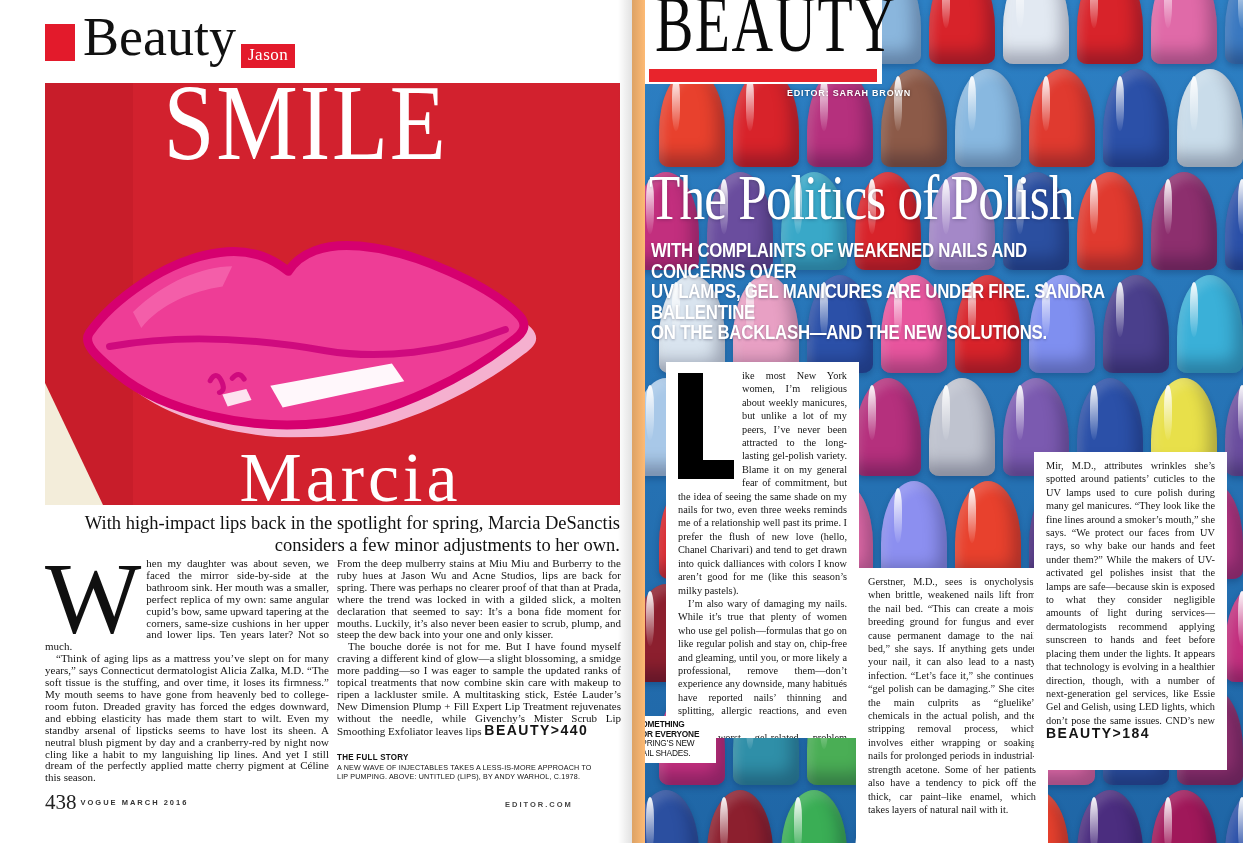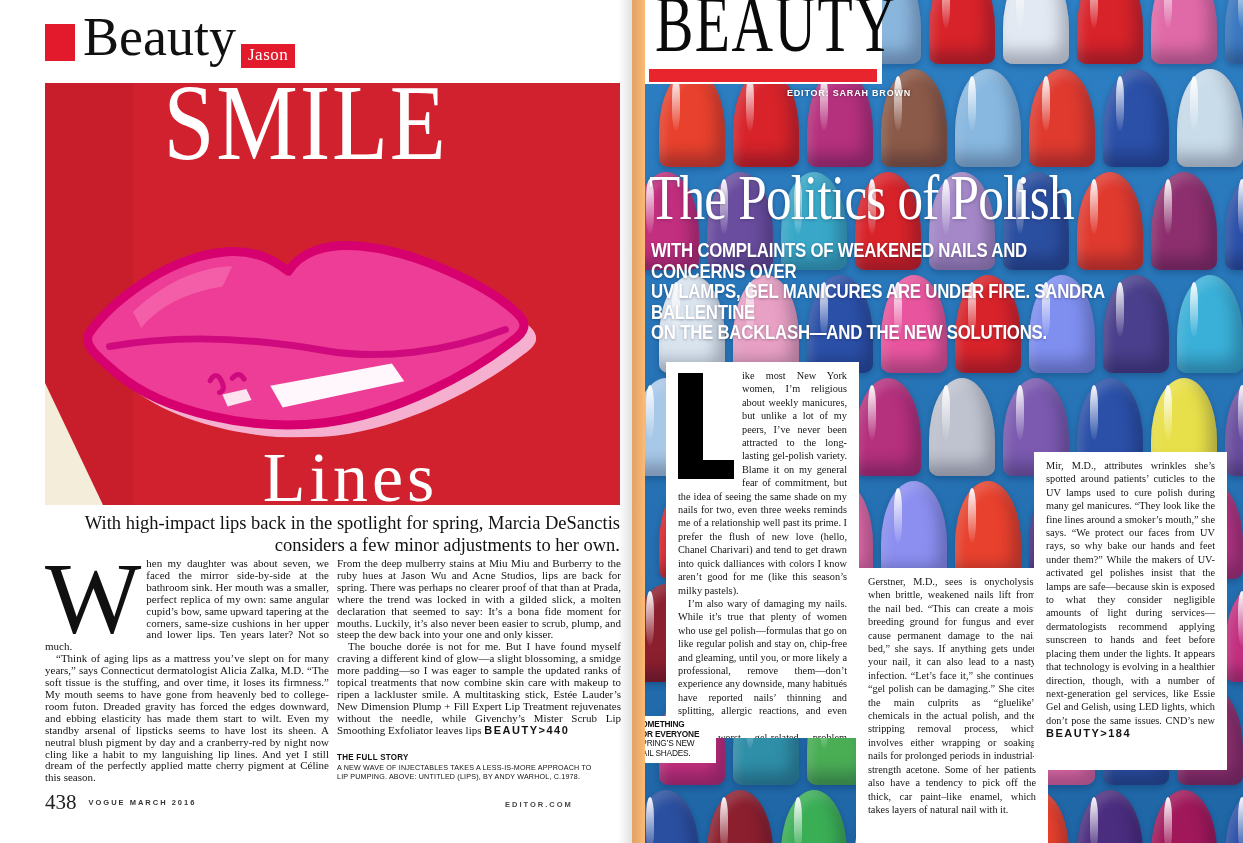--- a/index.html
+++ b/index.html
@@ -29,31 +29,31 @@
          font-size:70px;letter-spacing:4px;line-height:1;}
   .lp-deck{position:absolute;left:45px;top:512px;width:575px;text-align:right;z-index:2;
            font-size:18.5px;line-height:22px;color:#111;}
   .lp-col{position:absolute;top:558px;width:284px;font-size:11px;line-height:11.9px;
           text-align:justify;color:#141414;overflow:hidden;}
   .lp-col p{margin:0;}
   .lp-col p.ind{text-indent:11px;}
   .col1{left:45px;height:224px;}
   .col2{left:337px;height:200px;}
   .dropcap-w{float:left;font-size:102px;line-height:78px;height:80px;margin:2px 5px 0 0;color:#101010;}
-  .jump{font-family:"Liberation Sans","DejaVu Sans",sans-serif;font-weight:bold;font-size:11px;
+  .jump{font-family:"Liberation Sans","DejaVu Sans",sans-serif;font-weight:bold;font-size:14px;
         letter-spacing:1.5px;white-space:nowrap;}
   .fullstory{position:absolute;left:337px;top:752px;width:272px;z-index:2;
              font-family:"Liberation Sans","DejaVu Sans",sans-serif;color:#111;
              transform:scaleX(.94);transform-origin:left top;}
   .fs-title{font-size:8.5px;font-weight:bold;letter-spacing:.3px;margin-bottom:1px;}
   .fs-line{font-size:7.6px;line-height:9px;letter-spacing:.2px;}
   .folio{position:absolute;left:45px;top:790px;z-index:2;color:#222;}
   .folio .pagenum{font-size:21px;font-family:"Liberation Serif",serif;}
   .folio .mag{font-family:"Liberation Sans",sans-serif;font-size:7.5px;font-weight:bold;
-              letter-spacing:2px;color:#333;vertical-align:4px;margin-left:12px;}
+              letter-spacing:2px;color:#333;vertical-align:4px;margin-left:4px;}
   .site{position:absolute;left:505px;top:800px;font-family:"Liberation Sans",sans-serif;
         font-size:7.5px;font-weight:bold;letter-spacing:2px;color:#444;z-index:2;}
 
   
   .nail{position:absolute;width:66px;height:98px;border-radius:50% 50% 16% 16% / 64% 64% 9% 9%;
         box-shadow:inset -8px -12px 16px rgba(0,0,30,.28), inset 5px 8px 10px rgba(255,255,255,.16),
                    0 3px 6px rgba(0,20,60,.25);}
   .nail::before{content:"";position:absolute;left:20%;top:7%;width:12%;height:56%;
         background:linear-gradient(rgba(255,255,255,.95),rgba(255,255,255,.04));
         border-radius:50%/38%;}
@@ -108,21 +108,21 @@
         <path d="M16 142 C38 112 92 70 148 64 C184 60 204 74 216 84 C228 66 252 56 288 60 C344 66 418 102 446 132 C454 141 452 149 438 158 C396 190 322 228 250 236 C176 244 88 222 44 184 C26 168 8 154 16 142 Z" transform="translate(12,13)" fill="#f5b0cf"></path>
         <path d="M16 142 C38 112 92 70 148 64 C184 60 204 74 216 84 C228 66 252 56 288 60 C344 66 418 102 446 132 C454 141 452 149 438 158 C396 190 322 228 250 236 C176 244 88 222 44 184 C26 168 8 154 16 142 Z" fill="#ee3d96" stroke="#d6006f" stroke-width="9" stroke-linejoin="round"></path>
         <path d="M60 122 C92 92 130 78 160 78 L150 98 C120 102 88 114 68 138 Z" fill="#f567ae" opacity=".8"></path>
         <path d="M36 156 C110 144 190 152 252 164 C306 174 372 168 432 146" fill="none" stroke="#cf0a7e" stroke-width="7" stroke-linecap="round"></path>
         <path d="M196 198 L318 178 L330 196 L208 220 Z" fill="#ffffff" opacity=".96"></path>
         <path d="M148 206 l24 -5 5 11 -24 6 Z" fill="#ffffff" opacity=".85"></path>
         <path d="M136 192 q6 -10 11 0 q5 10 -2 12 M158 190 q7 -8 12 1" fill="none" stroke="#cf0a7e" stroke-width="5" stroke-linecap="round"></path>
       </svg>
 
       <div class="cream-wedge"></div>
-      <div class="lines">Lines</div>
+      <div class="lines">Marcia</div>
     </div>
 
     <div class="lp-deck">
       <div>With high-impact lips back in the spotlight for spring, Marcia DeSanctis</div>
       <div>considers a few minor adjustments to her own.</div>
     </div>
 
     <div class="lp-col col1">
       <p><span class="dropcap-w">W</span><span>hen my daughter was about seven, we faced the mirror side-by-side at the bathroom sink. Her mouth was a smaller, perfect replica of my own: same angular cupid’s bow, same upward tapering at the corners, same-size cushions in her upper and lower lips. Ten years later? Not so much.</span></p>
       <p class="ind">“Think of aging lips as a mattress you’ve slept on for many years,” says Connecticut dermatologist Alicia Zalka, M.D. “The soft tissue is the stuffing, and over time, it loses its firmness.” My mouth seems to have gone from heavenly bed to college-room futon. Dreaded gravity has forced the edges downward, and ebbing elasticity has made them start to wilt. Even my standby arsenal of lipsticks seems to have lost its sheen. A neutral blush pigment by day and a cranberry-red by night now cling like a habit to my languishing lip lines. And yet I still dream of the perfectly applied matte cherry pigment at Céline this season.</p>

